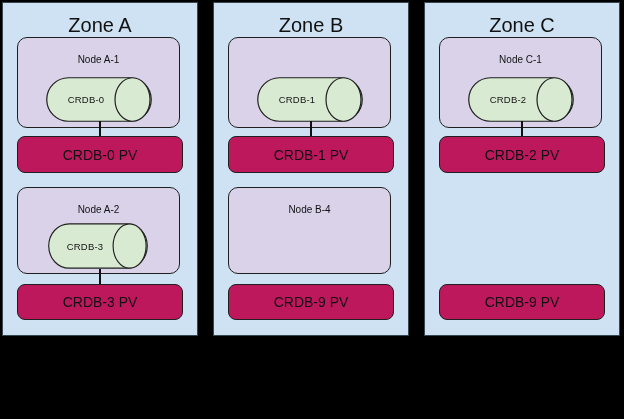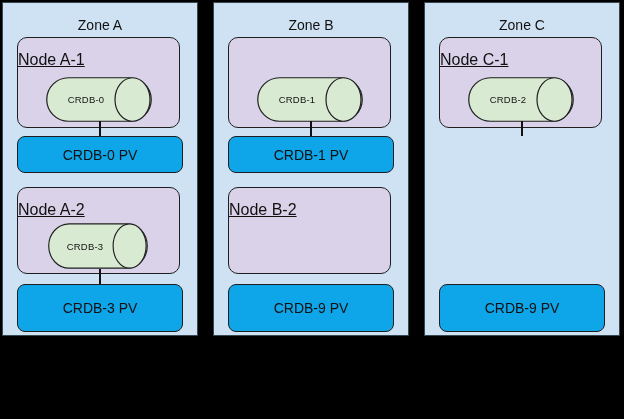--- a/index.html
+++ b/index.html
@@ -9,53 +9,53 @@
   }
   .zone{
     position:absolute;top:2px;width:196px;height:334px;
     background:#cfe2f3;border:1px solid #37474f;box-sizing:border-box;
   }
   .zone-a{left:2px;}
   .zone-b{left:213px;}
   .zone-c{left:424px;padding-left:24px;}
   .zone-label{
     position:absolute;top:14px;left:0;width:100%;text-align:center;
-    font-size:14px;line-height:16px;
+    font-size:20px;line-height:16px;
   }
   .node{
     position:absolute;left:14px;width:163px;
     background:#d9d2e9;border:1px solid #1f1f1f;border-radius:10px;box-sizing:border-box;
   }
   .node-1{top:34px;height:91px;}
   .node-2{top:184px;height:87px;}
   .node-label{
-    position:absolute;top:14px;left:0;width:100%;text-align:left;
-    font-size:16px;line-height:16px;text-decoration:underline;
+    position:absolute;top:14px;left:0;width:100%;text-align:center;
+    font-size:10px;line-height:16px;
   }
   .cyl{position:absolute;left:28px;top:39px;width:106px;height:45px;}
   .node-2 .cyl{left:30px;top:35px;width:100px;height:46px;text-align:center;}
   .cyl svg{position:absolute;top:0;left:0;width:100%;height:100%;}
   .cyl-label{
     position:absolute;top:0;left:0;right:26px;height:100%;
     display:flex;align-items:center;justify-content:center;
     font-size:9.5px;letter-spacing:0.2px;
   }
   .connector{
     position:absolute;left:96px;width:2px;height:15px;background:#111;
   }
   .connector.c1{top:118px;}
   .connector.c2{top:266px;}
   .pv{
     position:absolute;left:14px;width:166px;height:37px;
-    background:#0ea5e9;border:1px solid #1f1f1f;border-radius:8px;box-sizing:border-box;
+    background:#be185d;border:1px solid #1f1f1f;border-radius:8px;box-sizing:border-box;
     display:flex;align-items:center;justify-content:center;
     font-size:14px;
   }
   .pv-1{top:133px;}
-  .pv-2{top:281px;height:48px;text-align:right;}
+  .pv-2{top:281px;height:36px;text-align:right;}
 </style>
 </head>
 <body>
 
 <div id="canvas">
 
   <div class="zone zone-a">
     <div class="zone-label">Zone A</div>
 
     <div class="node node-1">
@@ -100,40 +100,43 @@
         </svg>
         <span class="cyl-label">CRDB-1</span>
       </div>
     </div>
     <div class="connector c1"></div>
     <div class="pv pv-1">
       <span>CRDB-1 PV</span>
     </div>
 
     <div class="node node-2">
-      <div class="node-label">Node B-2</div>
+      <div class="node-label">Node B-4</div>
     </div>
     <div class="pv pv-2">
       <span>CRDB-9 PV</span>
     </div>
   </div>
 
   <div class="zone zone-c">
     <div class="zone-label">Zone C</div>
 
     <div class="node node-1">
       <div class="node-label">Node C-1</div>
       <div class="cyl">
         <svg viewBox="0 0 106 45" preserveAspectRatio="none">
           <rect x="0.75" y="0.75" width="104.5" height="43.5" rx="21.75" ry="21.75" fill="#d9ead3" stroke="#1f1f1f" stroke-width="1.2"></rect>
           <ellipse cx="86.5" cy="22.5" rx="17.5" ry="21.75" fill="#d9ead3" stroke="#1f1f1f" stroke-width="1.2"></ellipse>
         </svg>
         <span class="cyl-label">CRDB-2</span>
       </div>
     </div>
     <div class="connector c1"></div>
+    <div class="pv pv-1">
+      <span>CRDB-2 PV</span>
+    </div>
 
     <div class="pv pv-2">
       <span>CRDB-9 PV</span>
     </div>
   </div>
 
 </div>
 
 </body></html>

